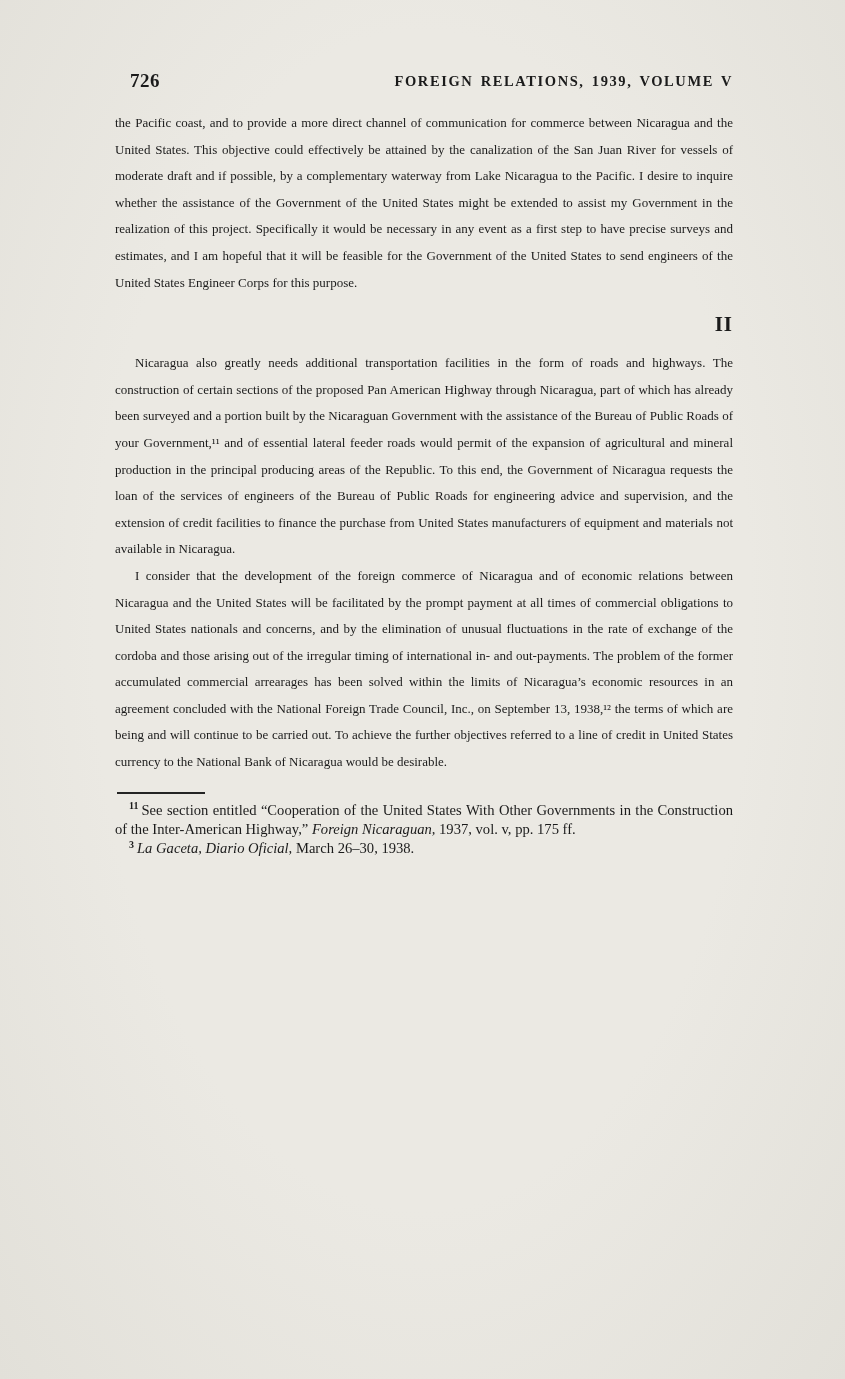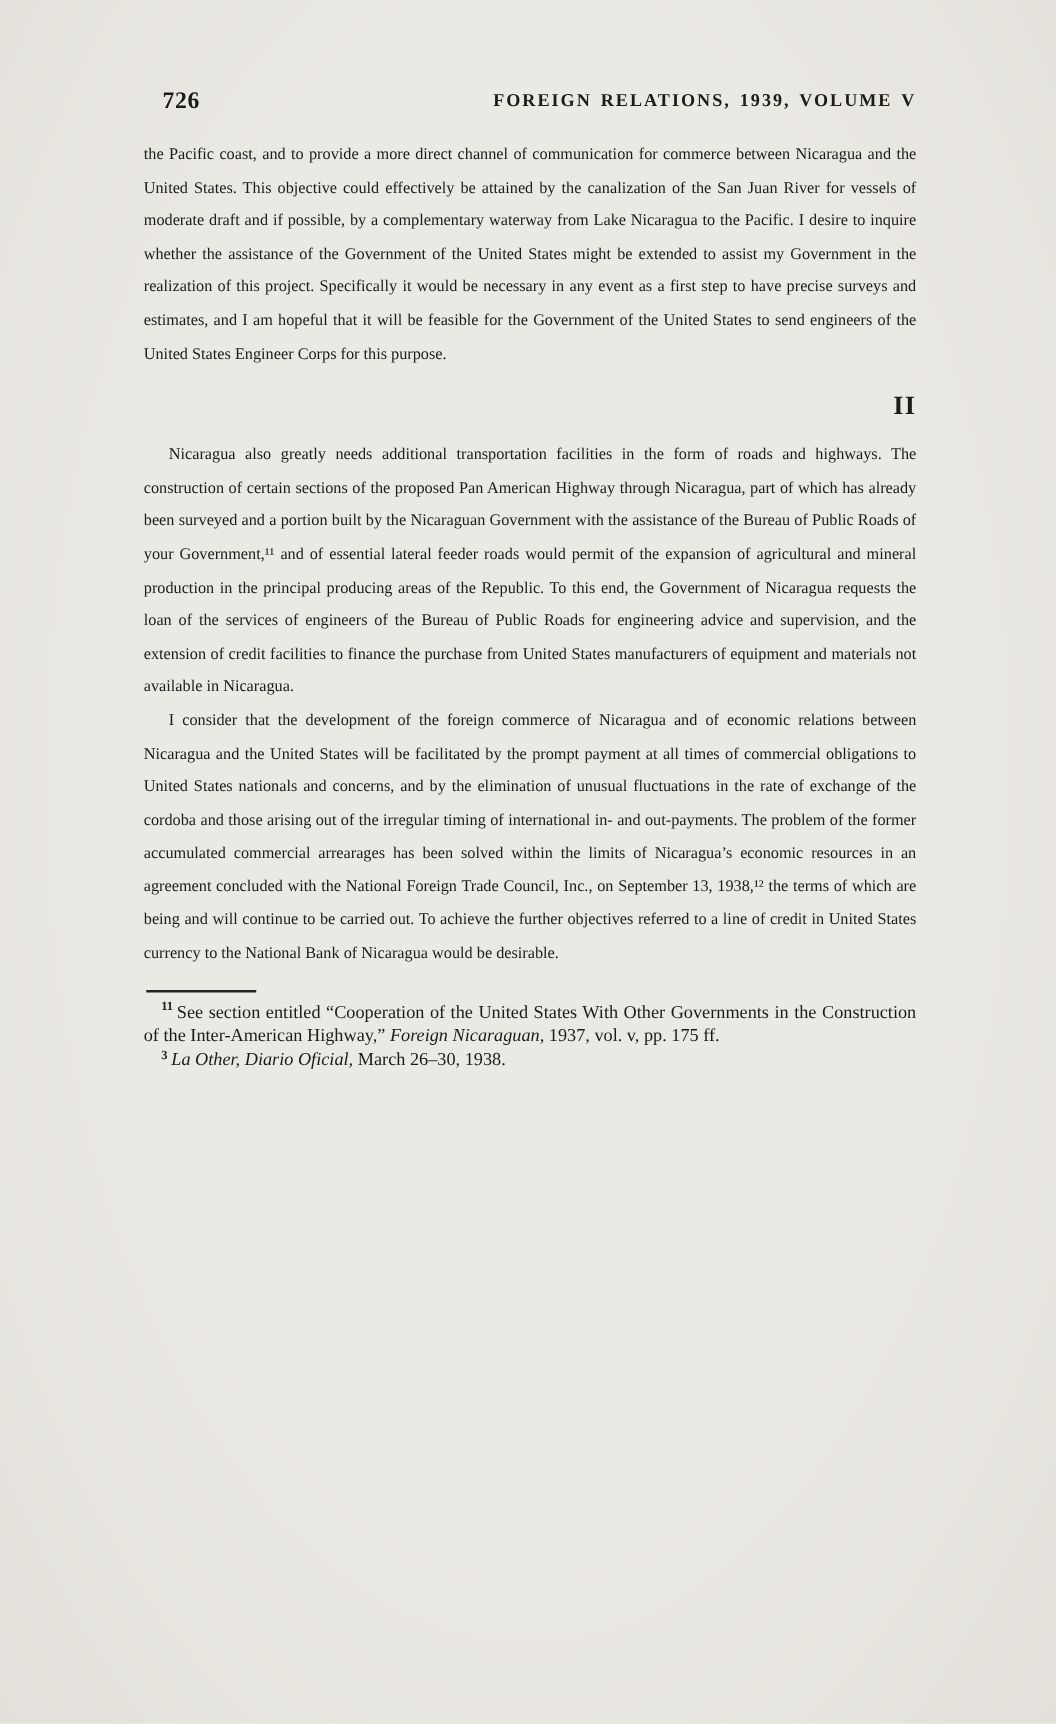--- a/index.html
+++ b/index.html
@@ -113,18 +113,18 @@
 
     <p class="body-text">Nicaragua also greatly needs additional transportation facilities in the form of roads and highways.  The construction of certain sections of the proposed Pan American Highway through Nicaragua, part of which has already been surveyed and a portion built by the Nicaraguan Government with the assistance of the Bureau of Public Roads of your Government,¹¹ and of essential lateral feeder roads would permit of the expansion of agricultural and mineral production in the principal producing areas of the Republic.  To this end, the Government of Nicaragua requests the loan of the services of engineers of the Bureau of Public Roads for engineering advice and supervision, and the extension of credit facilities to finance the purchase from United States manufacturers of equipment and materials not available in Nicaragua.</p>
 
 
     <p class="body-text">I consider that the development of the foreign commerce of Nicaragua and of economic relations between Nicaragua and the United States will be facilitated by the prompt payment at all times of commercial obligations to United States nationals and concerns, and by the elimination of unusual fluctuations in the rate of exchange of the cordoba and those arising out of the irregular timing of international in- and out-payments.  The problem of the former accumulated commercial arrearages has been solved within the limits of Nicaragua’s economic resources in an agreement concluded with the National Foreign Trade Council, Inc., on September 13, 1938,¹² the terms of which are being and will continue to be carried out.  To achieve the further objectives referred to a line of credit in United States currency to the National Bank of Nicaragua would be desirable.</p>
 
     <div class="footnote-rule"></div>
 
     <div class="footnotes">
       <p class="footnote"><sup class="fn-marker">11</sup><span>See section entitled “Cooperation of the United States With Other Governments in the Construction of the Inter-American Highway,” </span><span class="italic">Foreign Nicaraguan,</span><span> 1937, vol. v, pp. 175 ff.</span></p>
-      <p class="footnote semibold"><sup class="fn-marker">3</sup><span class="italic">La Other, Diario Oficial,</span><span> March 26–30, 1938.</span></p>
+      <p class="footnote semibold"><sup class="fn-marker">3</sup><span class="italic">La Gaceta, Diario Oficial,</span><span> March 26–30, 1938.</span></p>
     </div>
 
   </main>
 
 </div>
 
 </body></html>

